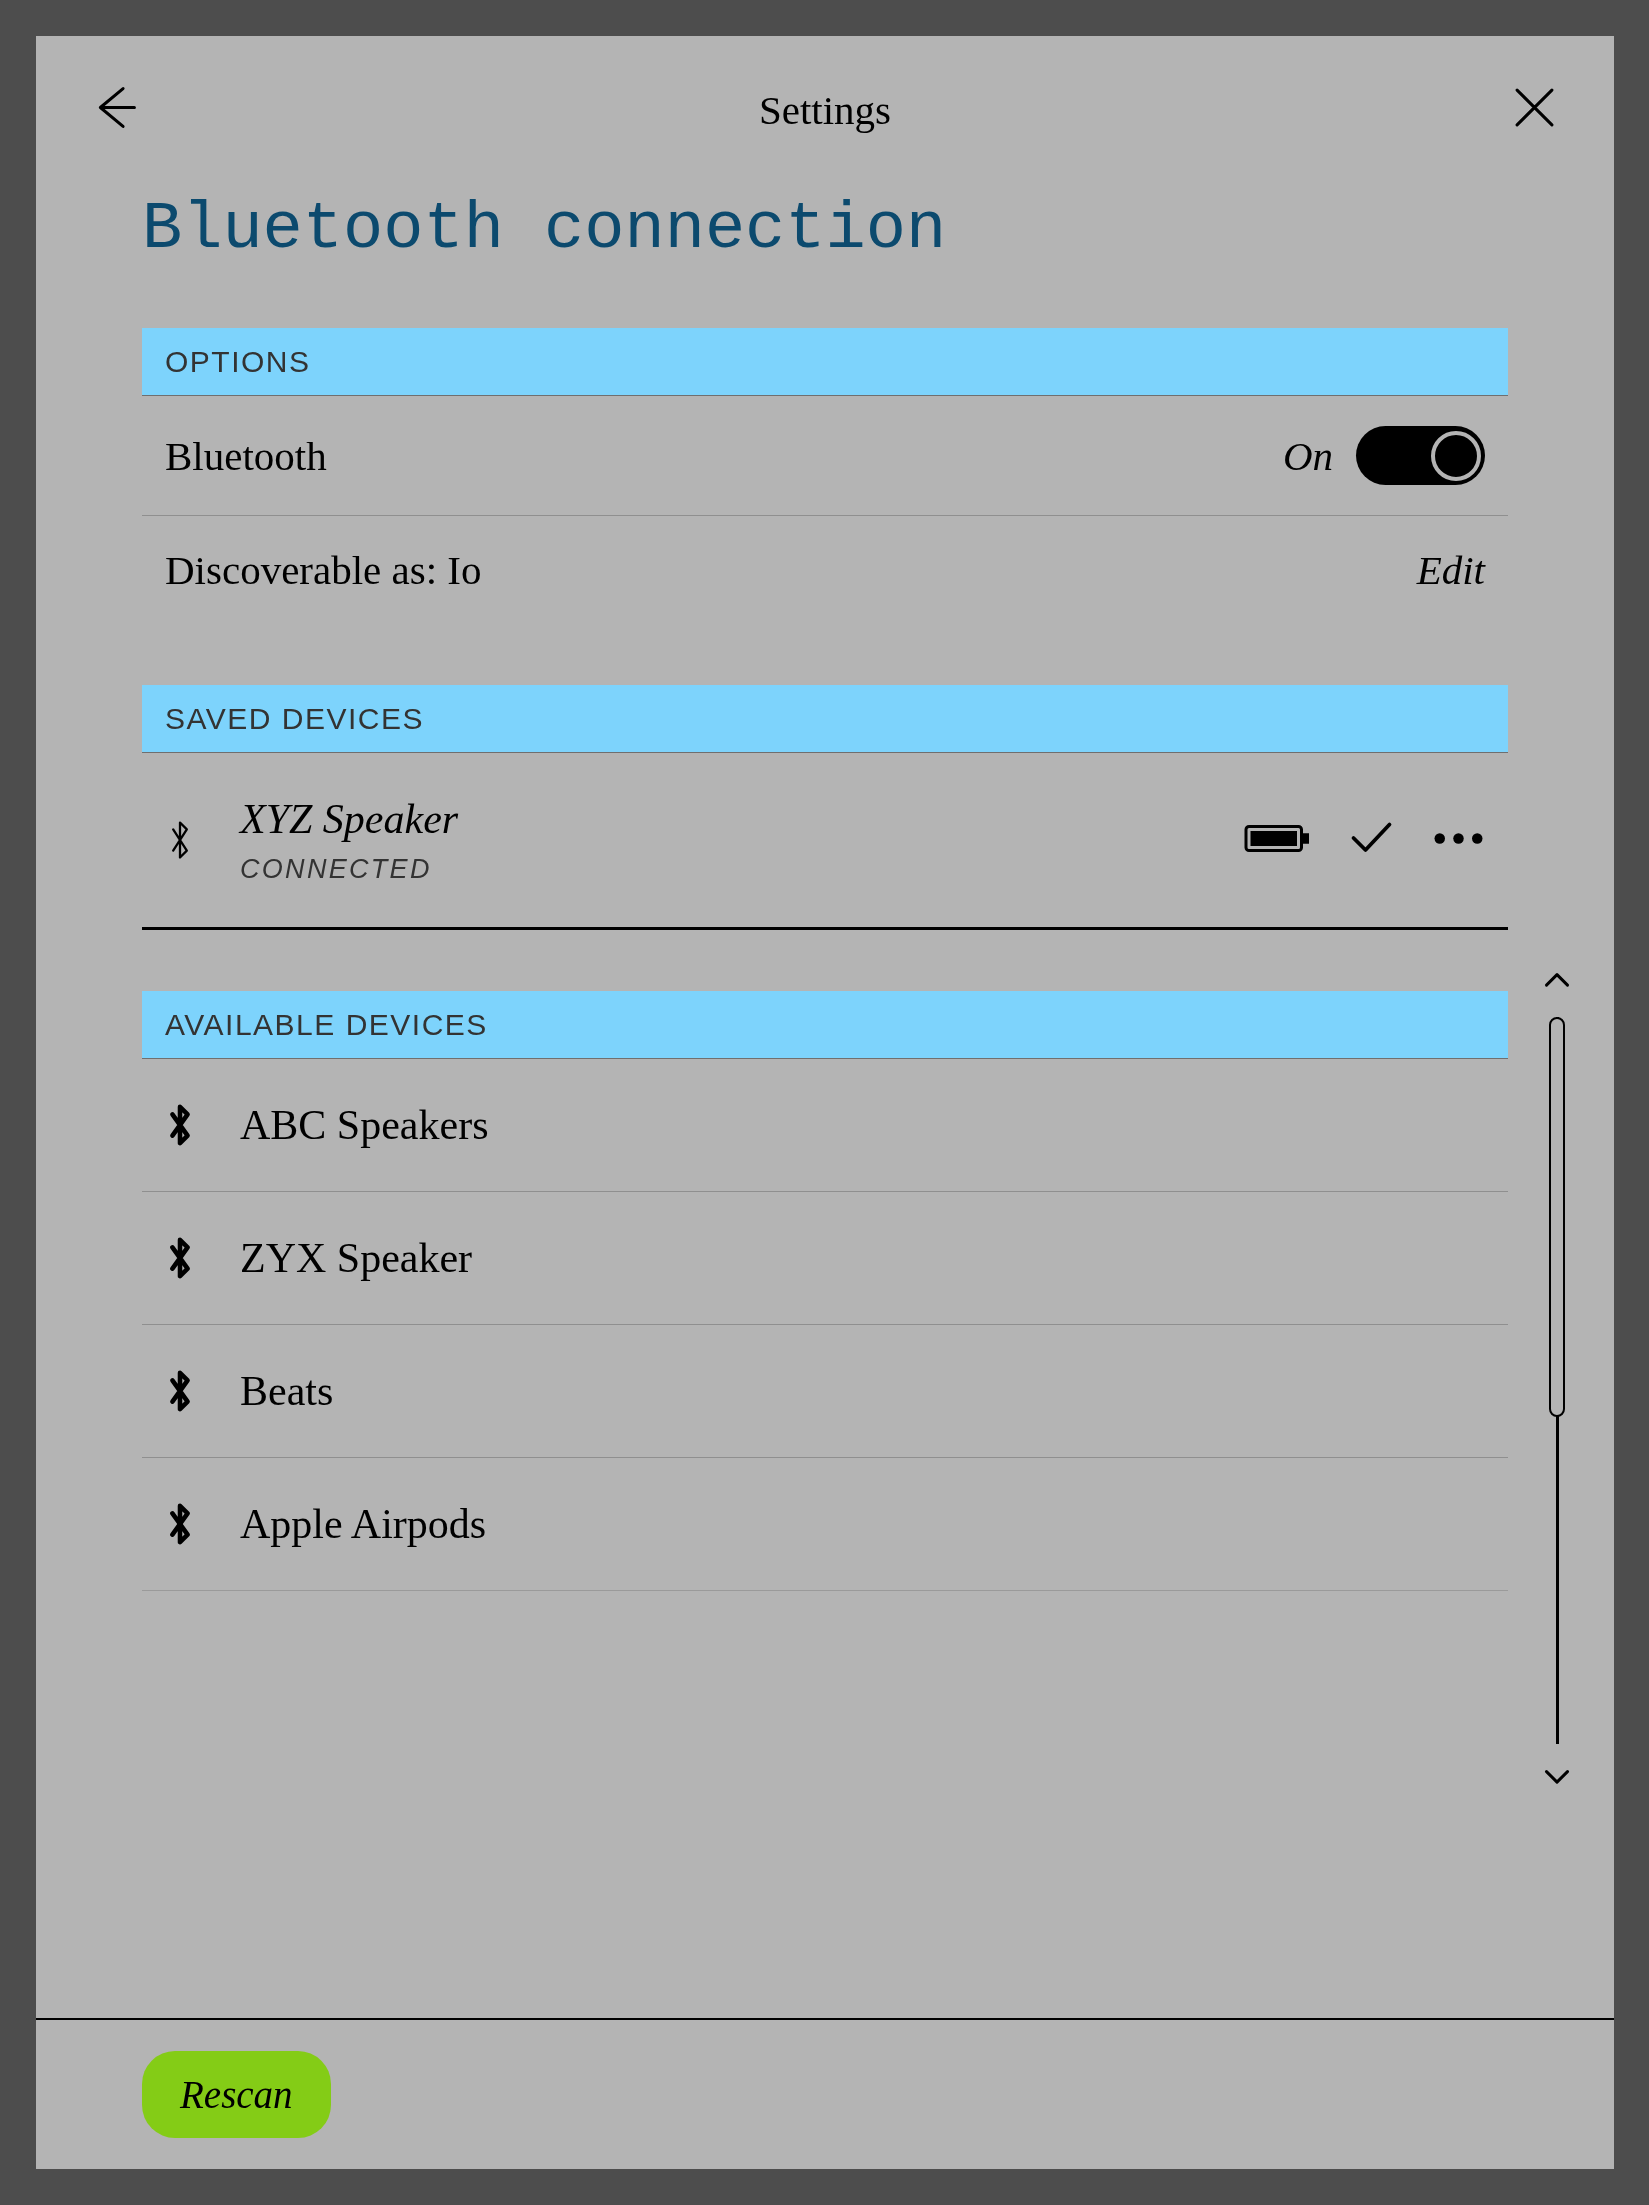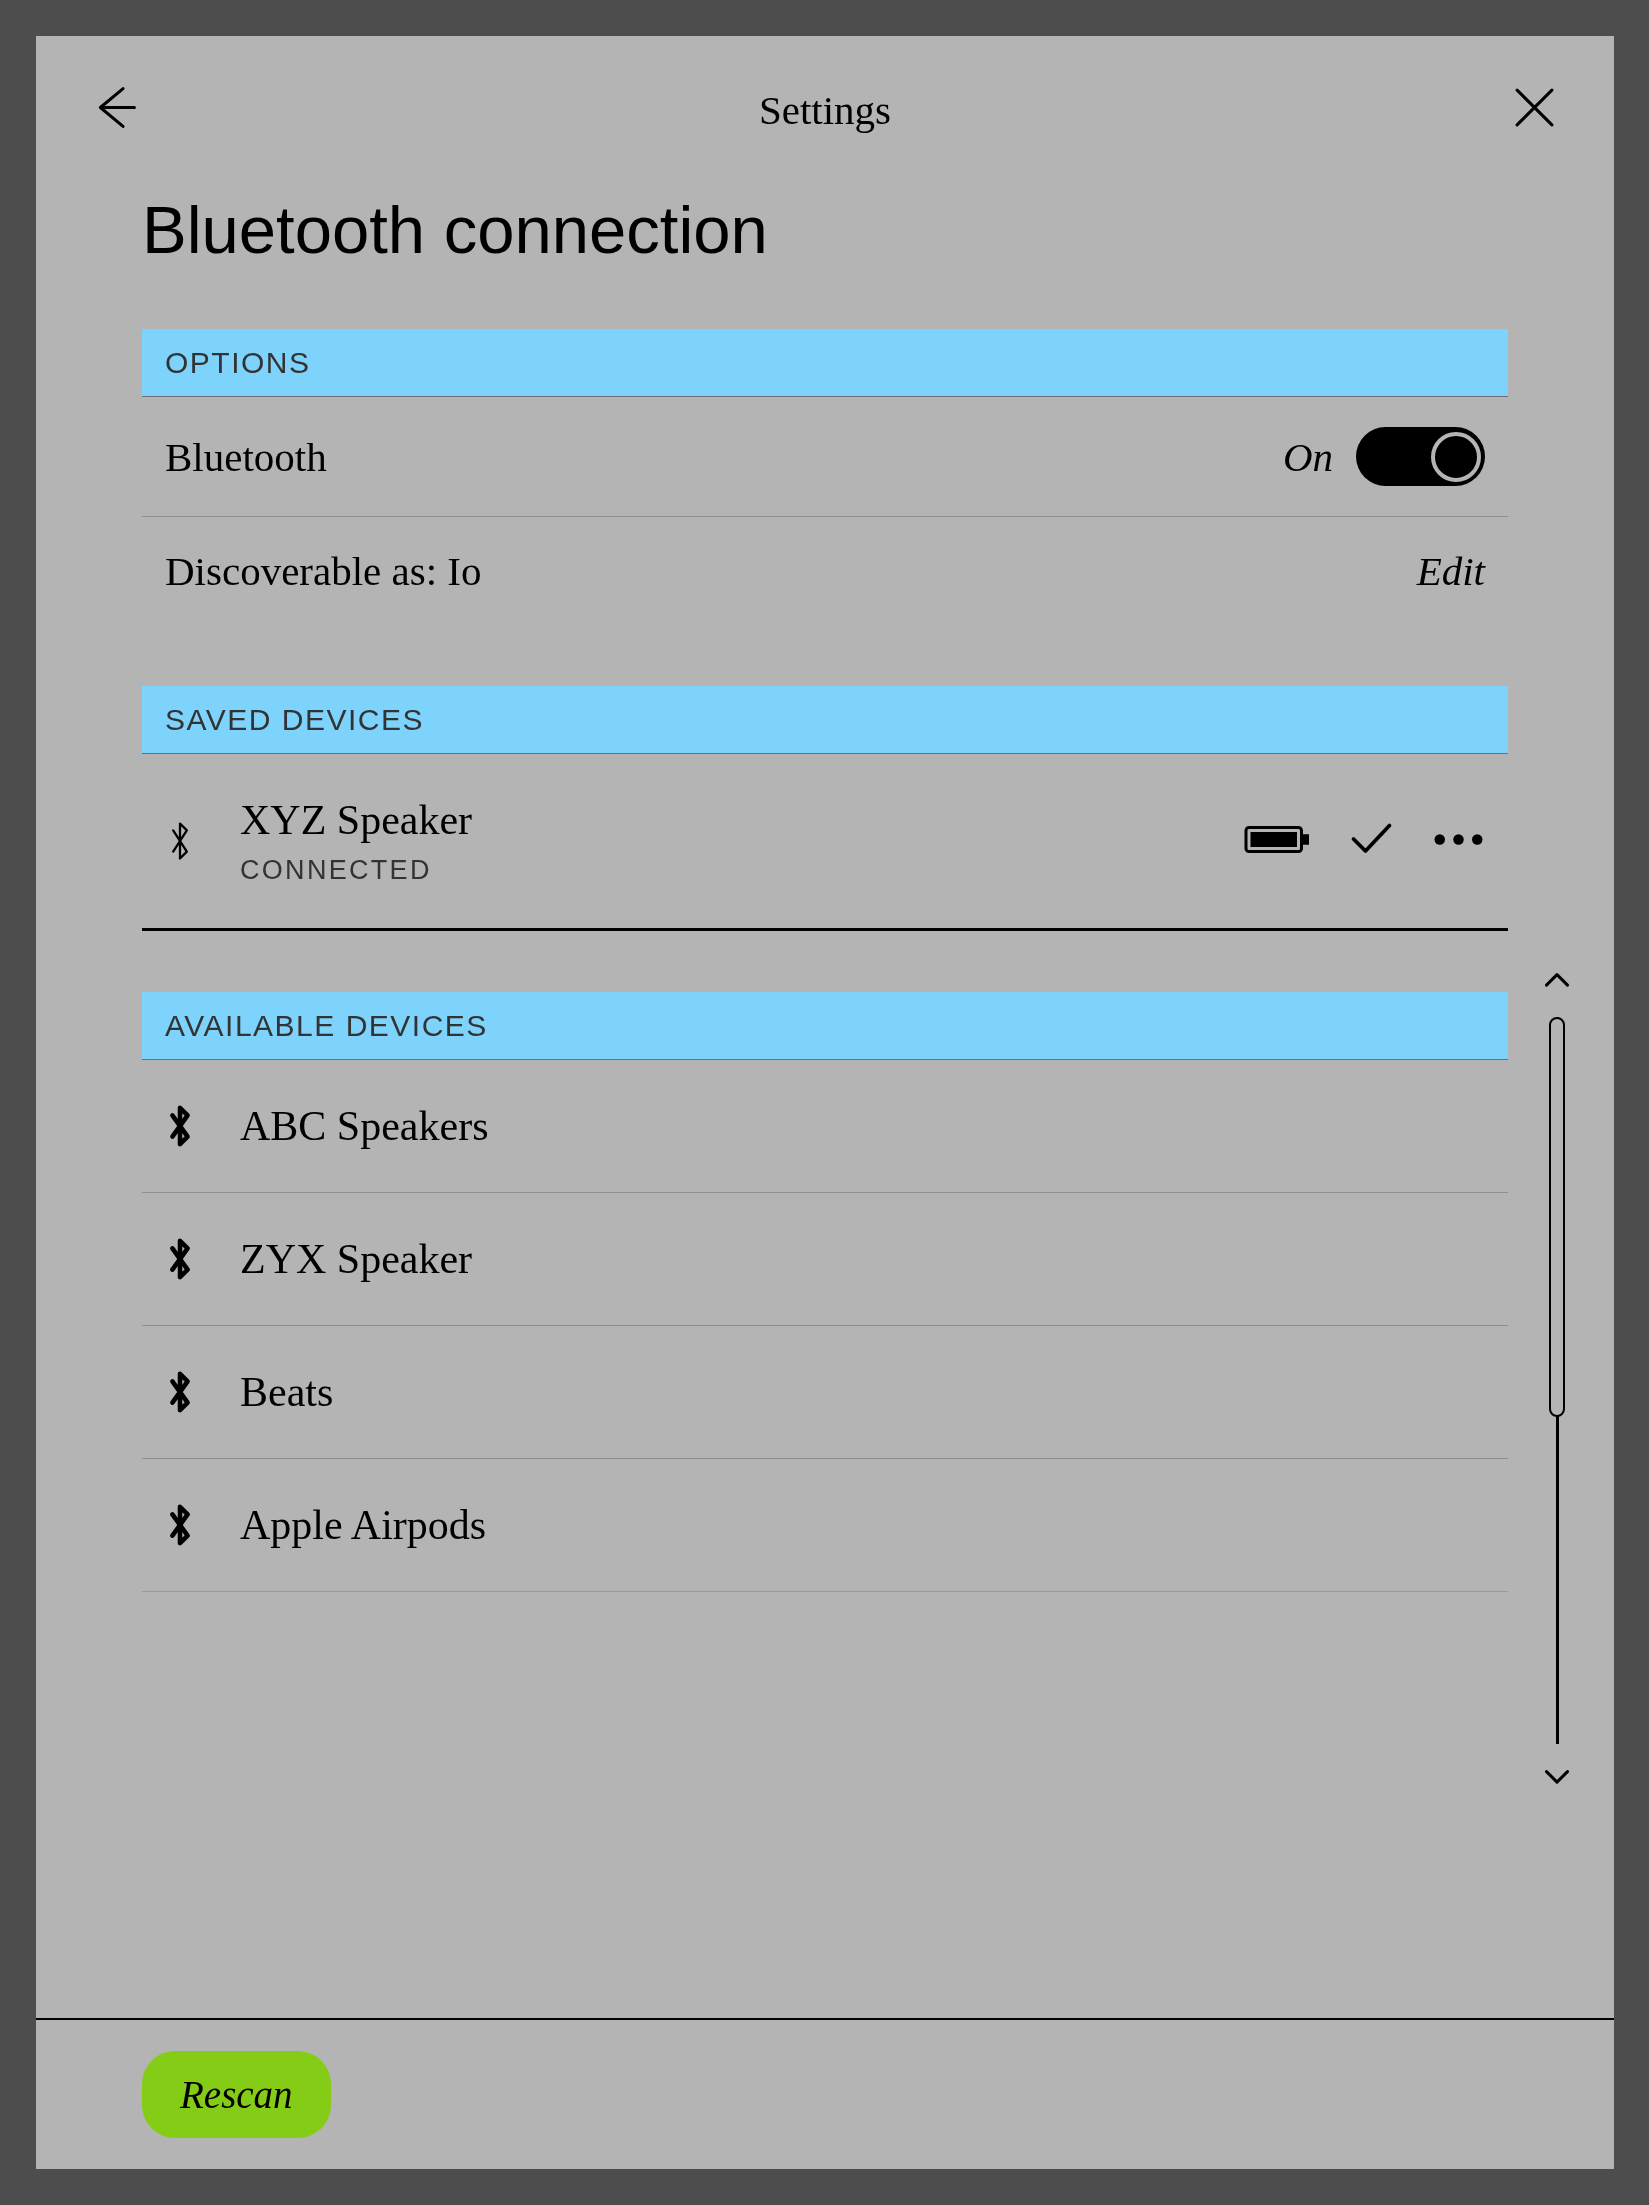--- a/index.html
+++ b/index.html
@@ -31,23 +31,23 @@
     color: #000;
   }
   .icon-btn { cursor: pointer; }
   .content {
     padding: 0 106px 0 106px;
     flex: 1;
     position: relative;
   }
   .page-heading {
     font-size: 67px;
-    color: #000000;
+    color: #0c4a6e;
     margin: 23px 0 61px 0;
-    font-family: Liberation Sans, sans-serif;
+    font-family: Liberation Mono, monospace;
   }
   .section-header {
     background: #7dd3fc;
     border-bottom: 1.5px solid #6f6f6f;
     padding: 16.6px 23px;
     font-family: -apple-system, Helvetica, Arial, sans-serif;
     font-size: 30px;
     letter-spacing: 1.5px;
     color: #333;
     font-weight: 500;
@@ -85,21 +85,21 @@
   .device-row {
     display: flex;
     align-items: center;
     padding: 42px 23px;
     border-bottom: 1.5px solid #8f8f8f;
     gap: 45px;
   }
   .device-row.connected {
     border-bottom: 3px solid #000;
   }
-  .device-info { flex: 1; }
+  .device-info { flex: 1; font-style: italic; }
   .device-name {
     font-size: 42px;
     color: #000;
     font-family: Georgia, serif;
   }
   .device-status {
     font-family: -apple-system, Helvetica, Arial, sans-serif;
     font-size: 27px;
     letter-spacing: 2.3px;
     color: #333;

